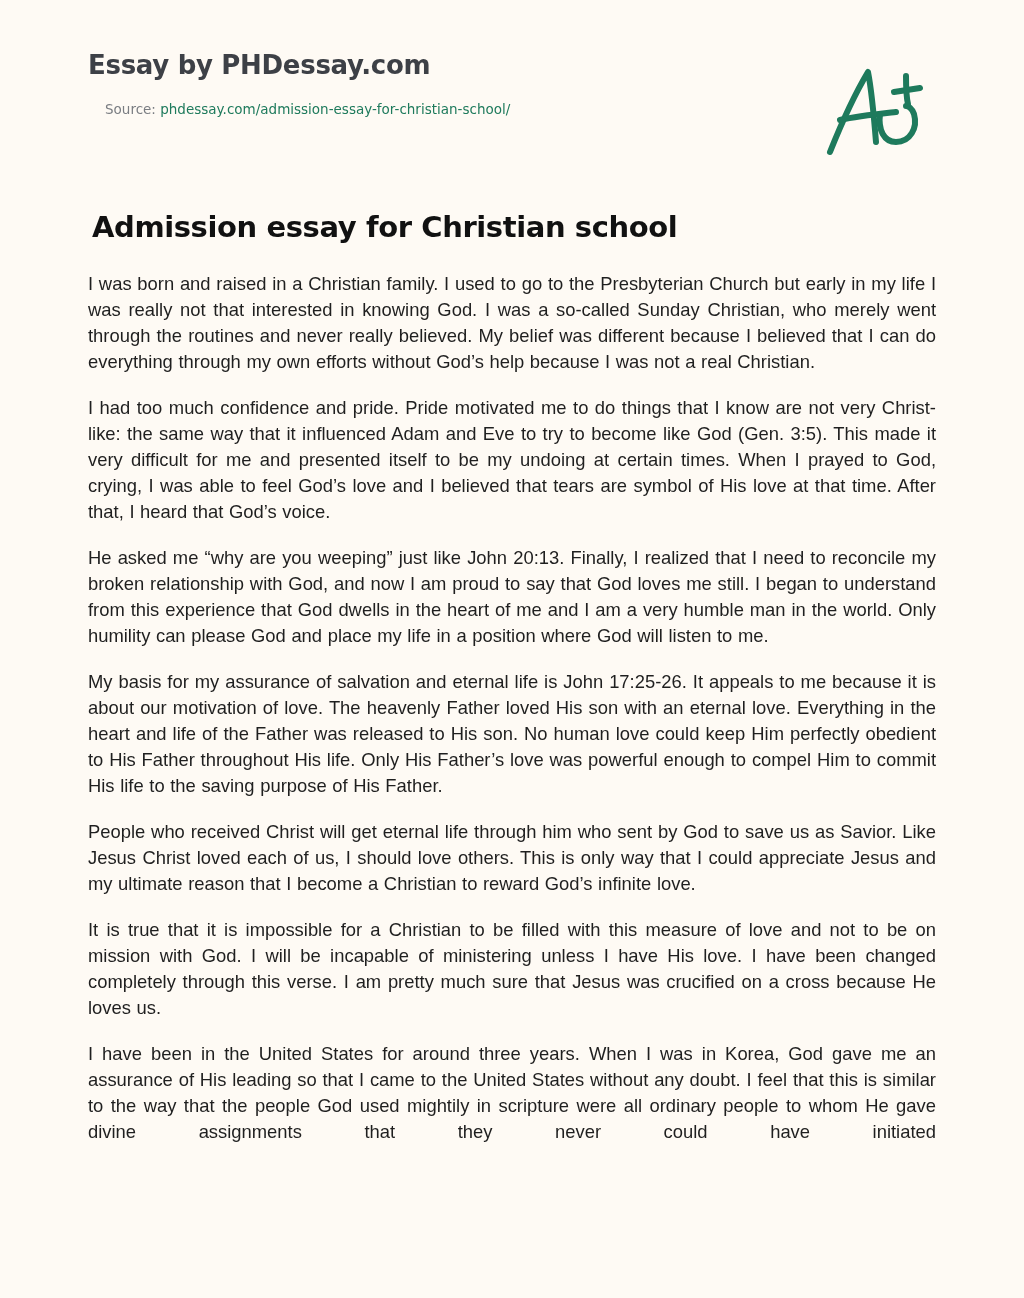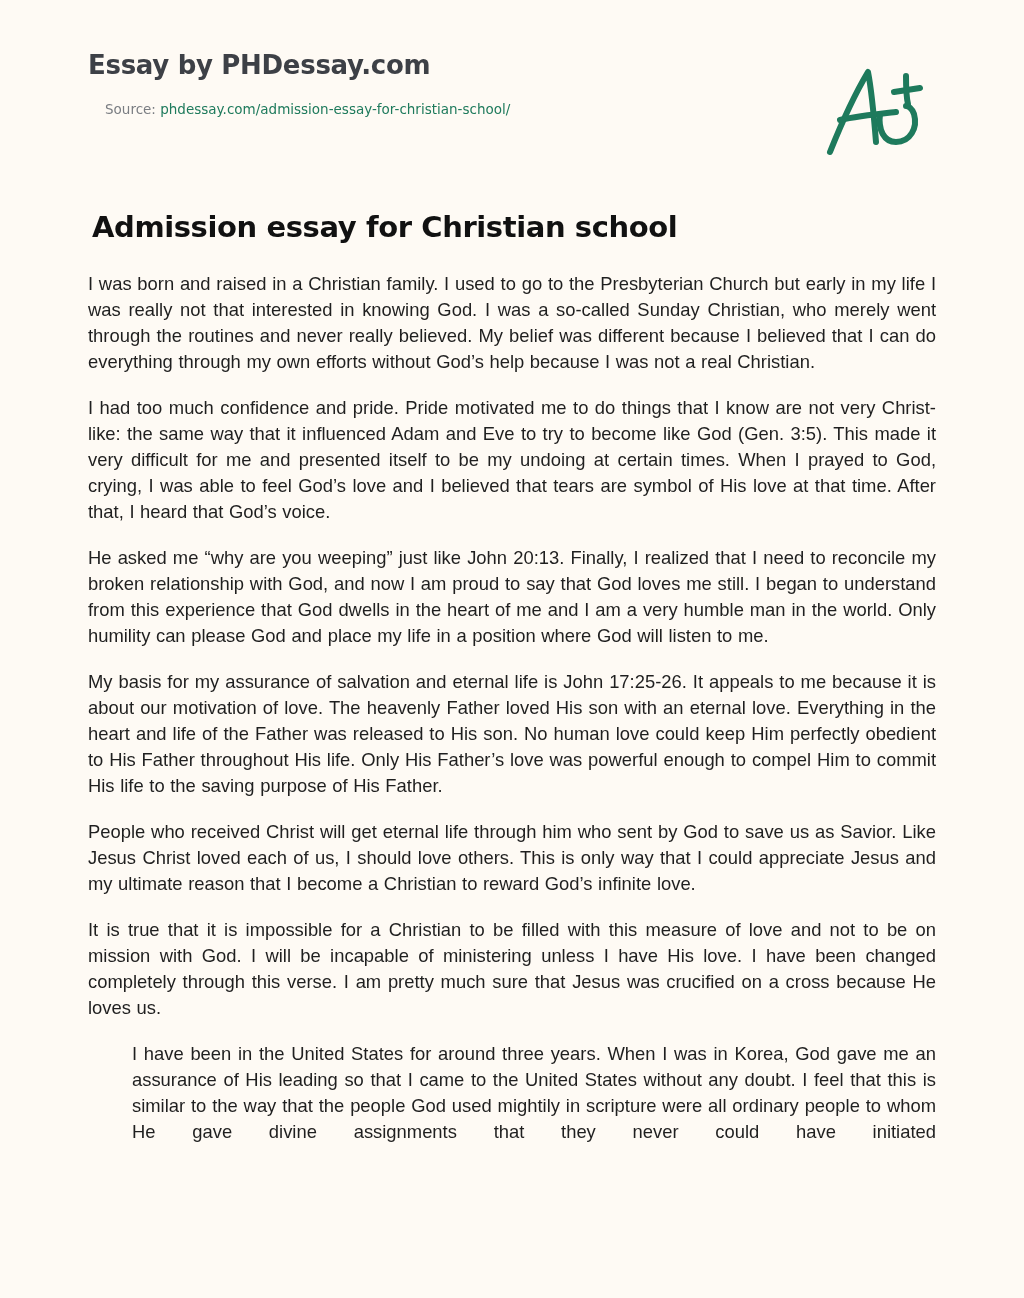--- a/index.html
+++ b/index.html
@@ -62,21 +62,20 @@
       margin: 0 0 20px 0;
       font-family: Liberation Sans, sans-serif;
       font-size: 18.4px;
       line-height: 26px;
       color: #1f1f1f;
       text-align: justify;
       word-spacing: 0.5px;
     }
     .essay p.last {
       text-align-last: justify;
-      margin-left: 44px;
     }
   </style>
 </head>
 <body>
 
 <div>
   <div class="site-title">Essay by PHDessay.com</div>
   <div class="source-line">
     <span>Source: </span><a class="source-link">phdessay.com/admission-essay-for-christian-school/</a>
   </div>

